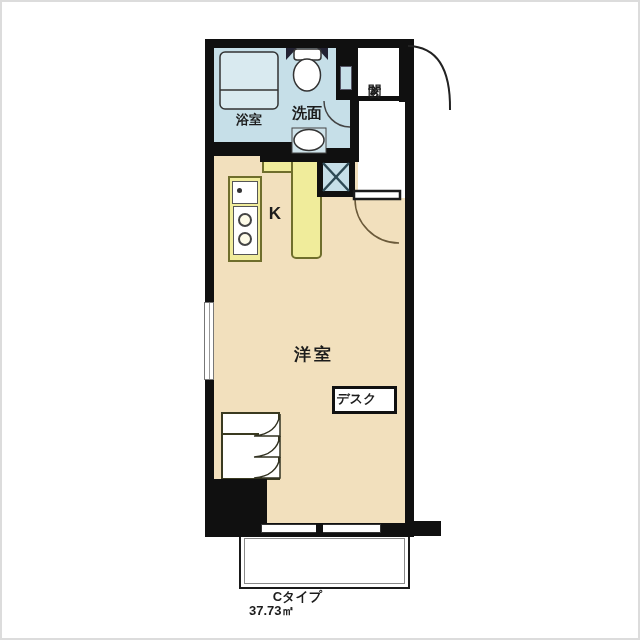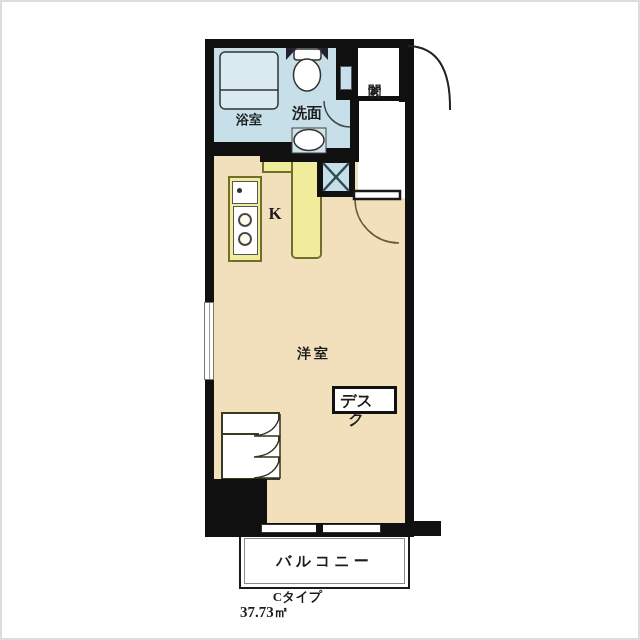--- a/index.html
+++ b/index.html
@@ -1,17 +1,17 @@
 <!DOCTYPE html>
 <html><head>
 <meta charset="utf-8">
 <style>
   html,body{margin:0;padding:0;background:#fff;}
   #canvas{position:relative;width:636px;height:636px;border:2px solid #dcdcdc;background:#ffffff;overflow:hidden;
-          font-family:Liberation Serif, serif;}
+          font-family:Liberation Sans, sans-serif;}
   .abs{position:absolute;box-sizing:border-box;}
   .wall{background:#101010;}
   .floor-main{background:#f2e0bd;}
   .wet{background:#c6dfe8;}
   .white{background:#ffffff;}
   .counter{background:#f0ec9b;border:2px solid #6f6e2c;}
   .lbl{color:#1c1c1c;font-weight:600;text-align:center;line-height:1.1;}
   .vtext{writing-mode:vertical-rl;text-orientation:upright;}
   svg{position:absolute;left:0;top:0;pointer-events:none;}
 </style>
@@ -109,19 +109,18 @@
       <path d="M 278,412 Q 275,432 252,434 L 278,434 Z"></path>
       <path d="M 278,434 Q 275,453 252,455 L 278,455 Z"></path>
       <path d="M 278,455 Q 275,474 252,476 L 278,476 Z"></path>
     </g>
   </svg>
 
   <div class="abs lbl" style="left:218px;top:111px;width:58px;font-size:13px;">浴室</div>
   <div class="abs lbl" style="left:283px;top:103px;width:44px;font-size:15px;">洗面</div>
   <div class="abs lbl vtext" style="left:365px;top:48px;height:48px;font-size:13px;">玄関</div>
   <div class="abs lbl" style="left:262px;top:203px;width:22px;font-size:17px;font-weight:700;">K</div>
-  <div class="abs lbl" style="left:272px;top:344px;width:80px;font-size:14px;letter-spacing:3px;">洋室</div>
-  <div class="abs lbl" style="left:330px;top:390px;width:49px;font-size:16px;">デスク</div>
-  <div class="abs lbl" style="left:240px;top:551px;width:165px;font-size:15px;letter-spacing:4px;">バルコニー</div>
+  <div class="abs lbl" style="left:272px;top:344px;width:80px;font-size:17px;letter-spacing:3px;">洋室</div>
+  <div class="abs lbl" style="left:330px;top:390px;width:49px;font-size:13px;">デスク</div>
   <div class="abs lbl" style="left:240px;top:588px;width:80px;font-size:13px;font-weight:700;text-align:right;">Cタイプ</div>
-  <div class="abs lbl" style="left:238px;top:602px;width:80px;font-size:15px;font-weight:700;text-align:left;">37.73㎡</div>
+  <div class="abs lbl" style="left:247px;top:602px;width:80px;font-size:13px;font-weight:700;text-align:left;">37.73㎡</div>
 
 </div>
 
 </body></html>

